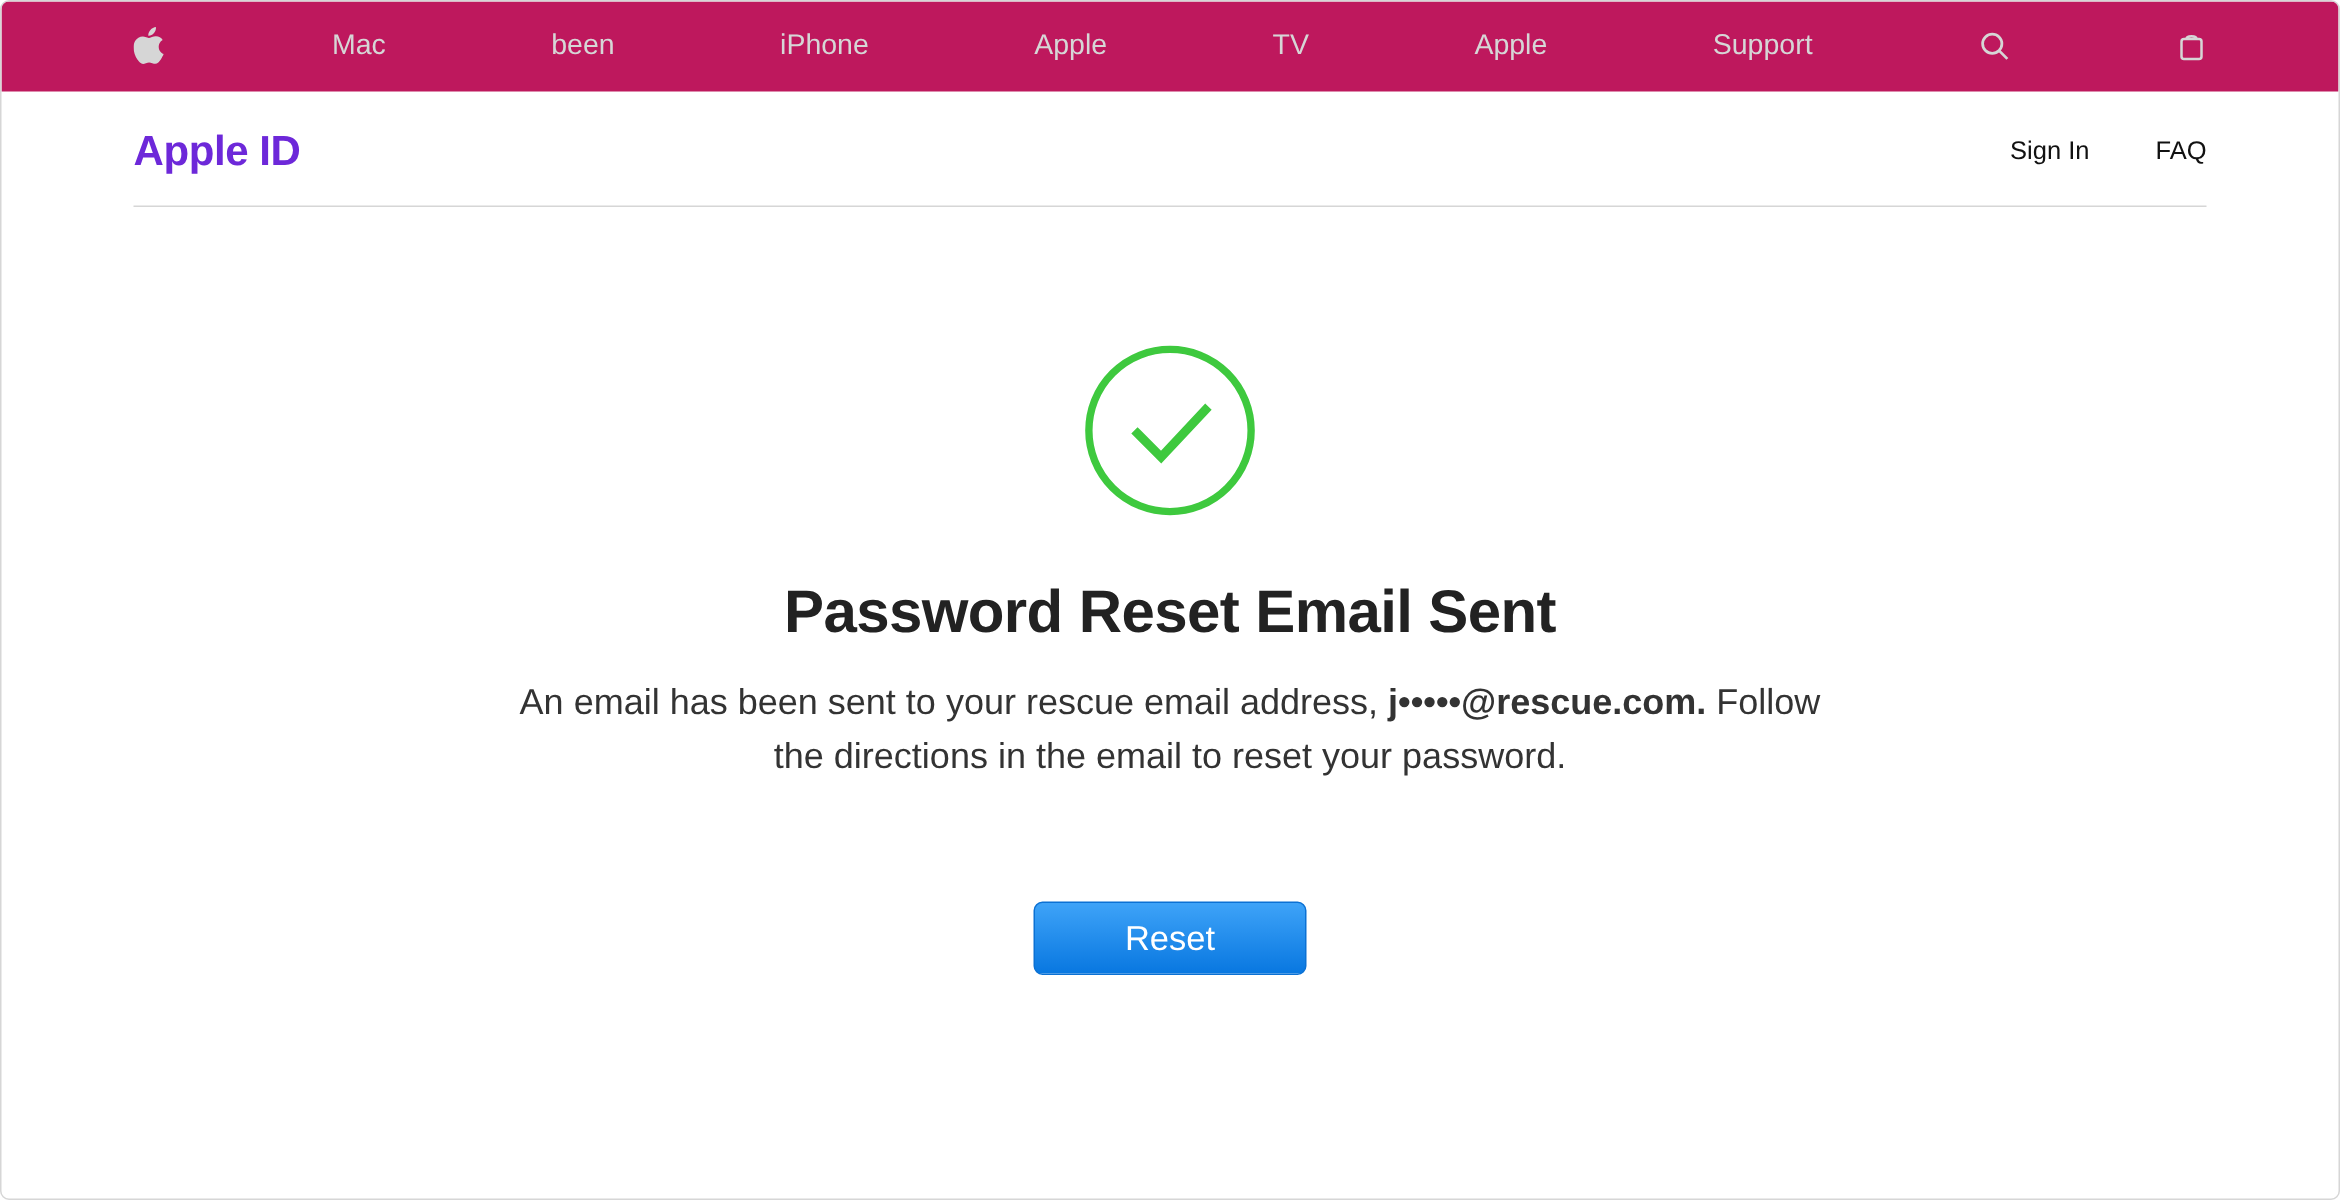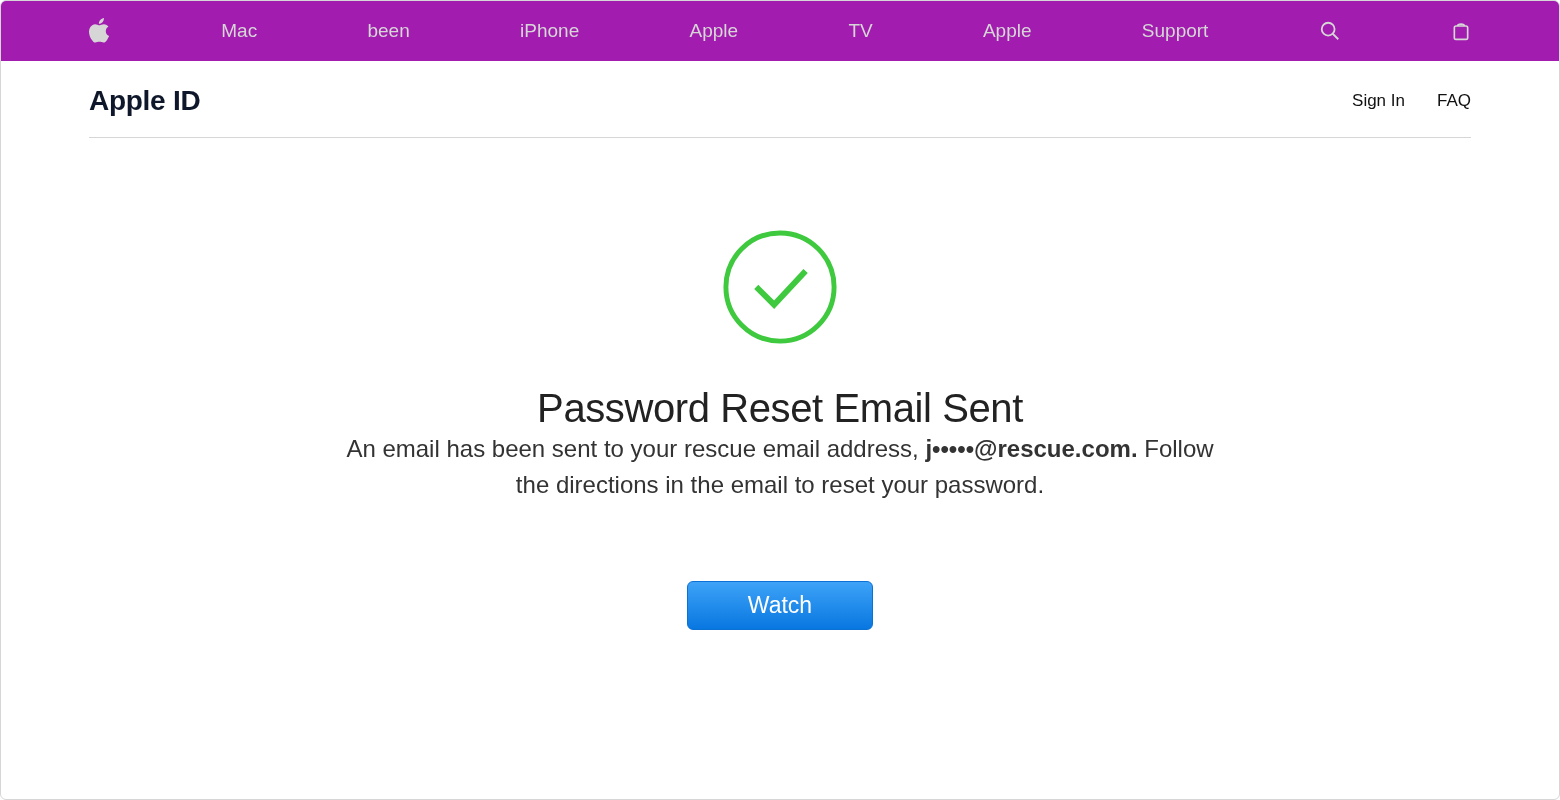--- a/index.html
+++ b/index.html
@@ -6,21 +6,21 @@
     body {
       font-family: -apple-system, BlinkMacSystemFont, "Segoe UI", Helvetica, Arial, sans-serif;
       background: #fff;
       width: 1560px;
       height: 800px;
       overflow: hidden;
       border: 1px solid #d6d6d6;
       border-radius: 6px;
     }
     .global-nav {
-      background: #a21caf;
+      background: #be185d;
       height: 60px;
       display: flex;
       align-items: center;
       justify-content: space-between;
       padding: 0 88px;
     }
     .global-nav-item {
       color: #d6d6d6;
       font-size: 19px;
       font-weight: 400;
@@ -39,42 +39,43 @@
       margin: 0 auto;
       border-bottom: 1px solid #d6d6d6;
       display: flex;
       align-items: center;
       justify-content: space-between;
       padding: 24px 0 20px 0;
     }
     .page-title {
       font-size: 28px;
       font-weight: 600;
-      color: #0f172a;
+      color: #6d28d9;
       letter-spacing: -0.01em;
     }
-    .sub-links { display: flex; gap: 32px; }
+    .sub-links { display: flex; gap: 44px; }
     .sub-link { font-size: 17px; color: #111; cursor: pointer; }
     .main {
       display: flex;
       flex-direction: column;
       align-items: center;
       padding-top: 90px;
     }
     .success-icon {
       width: 118px;
       height: 118px;
       margin-bottom: 40px;
     }
     .success-icon svg { width: 100%; height: 100%; }
     .heading {
       font-size: 40px;
-      font-weight: 400;
+      font-weight: 700;
       color: #222;
       letter-spacing: -0.01em;
+      margin-bottom: 20px;
     }
     .body-text {
       font-size: 24px;
       color: #333;
       text-align: center;
       line-height: 1.5;
       max-width: 880px;
     }
     .body-text .bold { font-weight: 600; }
     .done-button {
@@ -133,14 +134,14 @@
   <div class="success-icon">
     <svg viewBox="0 0 120 120">
       <circle cx="60" cy="60" r="55" fill="none" stroke="#3ec93e" stroke-width="5"></circle>
       <path d="M38 62 L54 78 L84 46" fill="none" stroke="#3ec93e" stroke-width="6" stroke-linecap="square"></path>
     </svg>
   </div>
   <h1 class="heading">Password Reset Email Sent</h1>
   <p class="body-text">
     <span>An email has been sent to your rescue email address, </span><span class="bold">j•••••@rescue.com.</span><span> Follow the directions in the email to reset your password.</span>
   </p>
-  <button class="done-button">Watch</button>
+  <button class="done-button">Reset</button>
 </main>
 
 </body></html>

